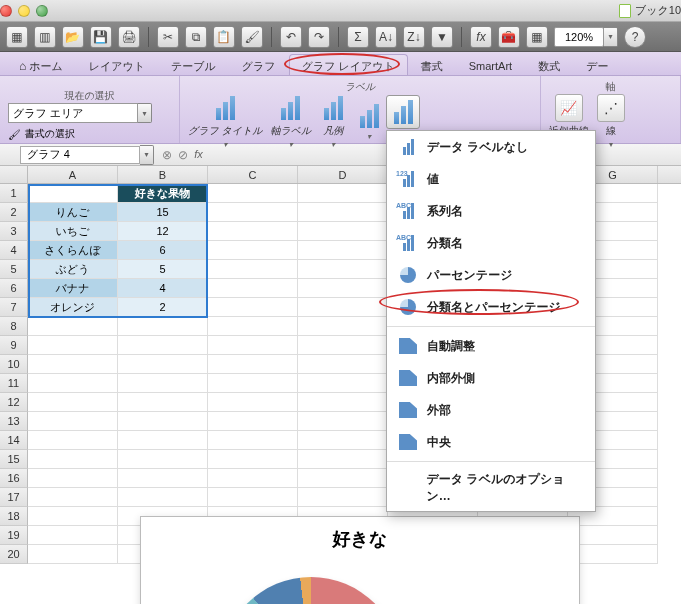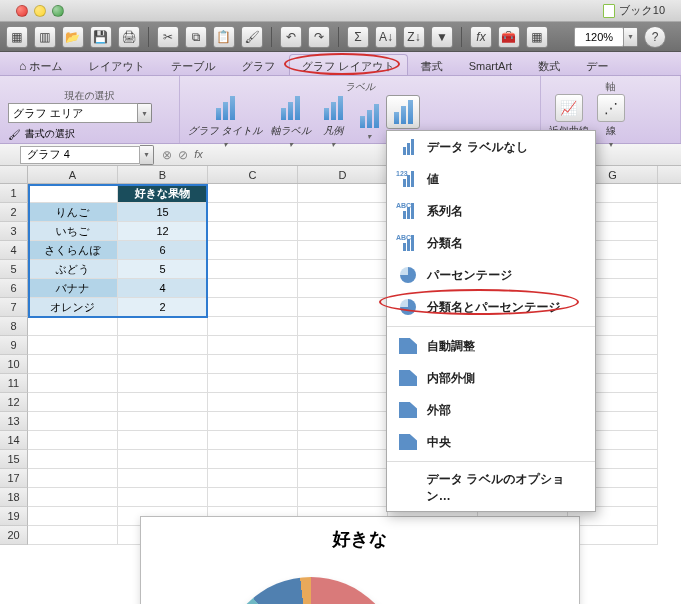--- a/index.html
+++ b/index.html
@@ -1,19 +1,19 @@
 <!DOCTYPE html>
 <html><head>
 <meta charset="utf-8">
 <style>
 * { margin: 0; padding: 0; box-sizing: border-box; font-family: "Hiragino Kaku Gothic Pro", "Meiryo", sans-serif; }
 body { background: #fff; overflow: hidden; width: 681px; height: 604px; }
 
 
-.titlebar { height: 22px; background: linear-gradient(#e8e8e8,#d0d0d0); border-bottom:1px solid #aaa; display:flex; align-items:center; padding:0 16px; font-size:11px; }
+.titlebar { height: 22px; background: linear-gradient(#e8e8e8,#d0d0d0); border-bottom:1px solid #aaa; display:flex; align-items:center; padding:0 0; font-size:11px; }
 .traffic { display:flex; gap:6px; }
 .tl { width:12px; height:12px; border-radius:50%; border:1px solid rgba(0,0,0,.2); }
 .tl.red{background:radial-gradient(circle at 30% 30%,#ff8a80,#e53935);}
 .tl.yellow{background:radial-gradient(circle at 30% 30%,#ffe57f,#fdd835);}
 .tl.green{background:radial-gradient(circle at 30% 30%,#a5d6a7,#43a047);}
 .titlebar .title { margin-left:auto; display:flex; align-items:center; gap:4px; color:#333; }
 .doc-icon { width:12px; height:14px; background:#fff; border:1px solid #8bc34a; border-radius:1px; position:relative; }
 
 
 .toolbar { height:30px; background:linear-gradient(#8a8a8a,#6f6f6f); border-bottom:1px solid #555; display:flex; align-items:center; padding:0 6px; gap:6px; }
@@ -124,21 +124,21 @@
   <div class="tbtn">Σ</div>
   <div class="tbtn">A↓</div>
   <div class="tbtn">Z↓</div>
   <div class="tbtn">▼</div>
   <div class="tsep"></div>
   <div class="tbtn">
       <i>fx</i>
     </div>
   <div class="tbtn">🧰</div>
   <div class="tbtn">▦</div>
-  <div style="display:flex;margin-left:20px;">
+  <div style="display:flex;">
     <div class="zoom-box">120%</div>
     <div class="dropdown-btn">
         <span class="caret">▾</span>
       </div>
   </div>
   <div class="tbtn" style="border-radius:50%;">?</div>
 </div>
 
 <div class="ribbontabs">
   <div class="rtab home">
@@ -430,20 +430,30 @@
         <div class="rh">15</div>
         <div class="cell"></div>
         <div class="cell"></div>
         <div class="cell"></div>
         <div class="cell"></div>
         <div class="cell"></div>
         <div class="cell"></div>
         <div class="cell"></div>
       </div>
       <div class="row">
+        <div class="rh">16</div>
+        <div class="cell"></div>
+        <div class="cell"></div>
+        <div class="cell"></div>
+        <div class="cell"></div>
+        <div class="cell"></div>
+        <div class="cell"></div>
+        <div class="cell"></div>
+      </div>
+      <div class="row">
         <div class="rh">17</div>
         <div class="cell"></div>
         <div class="cell"></div>
         <div class="cell"></div>
         <div class="cell"></div>
         <div class="cell"></div>
         <div class="cell"></div>
         <div class="cell"></div>
       </div>
       <div class="row">

